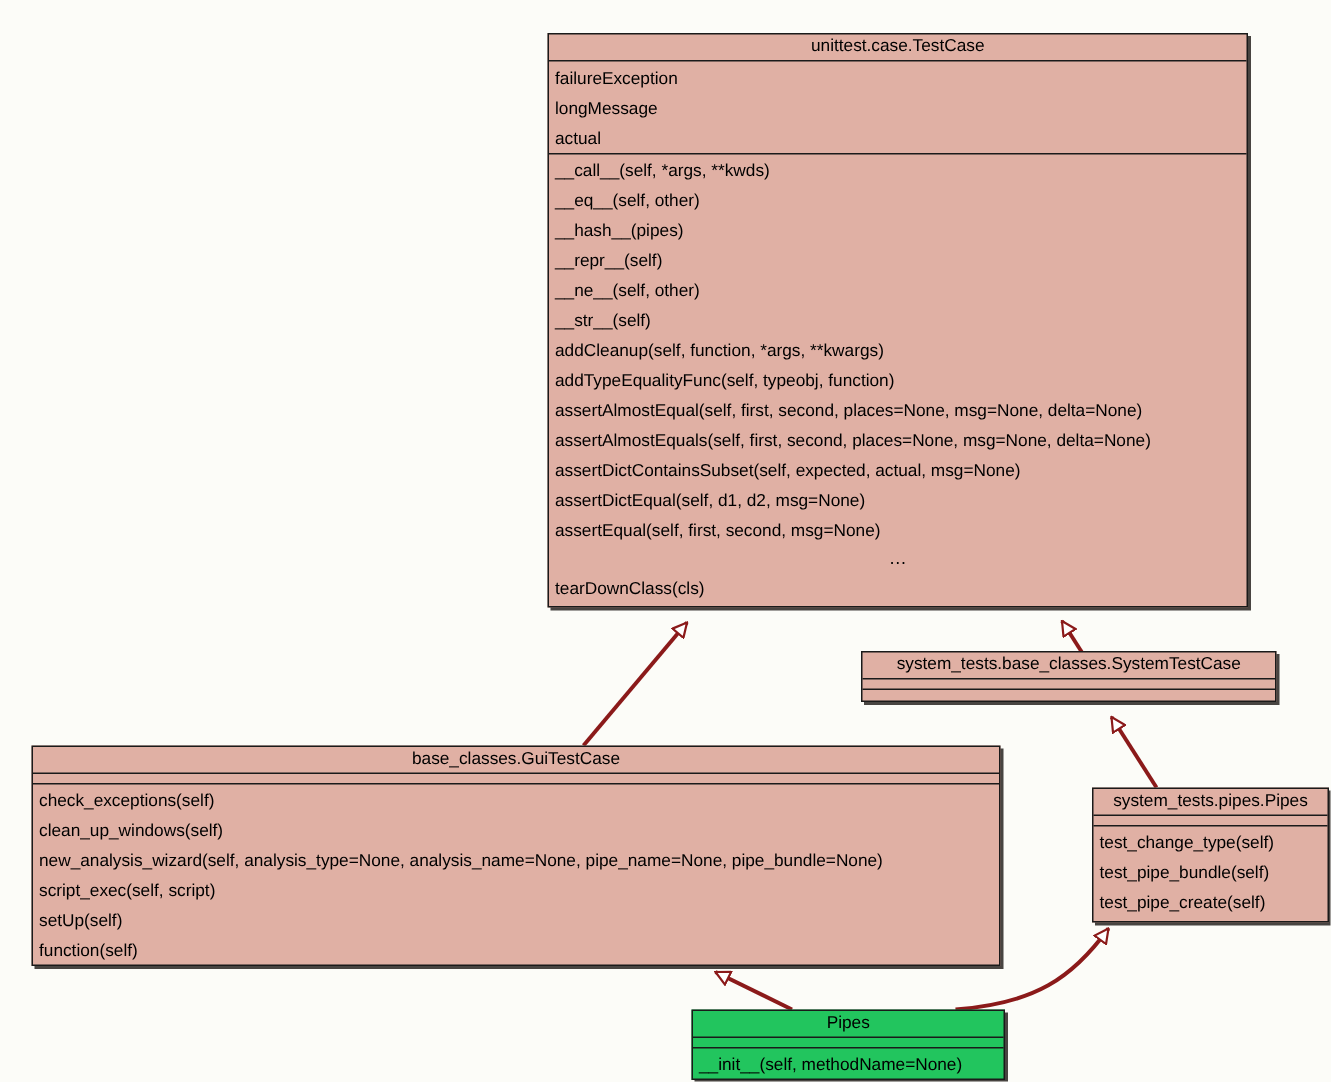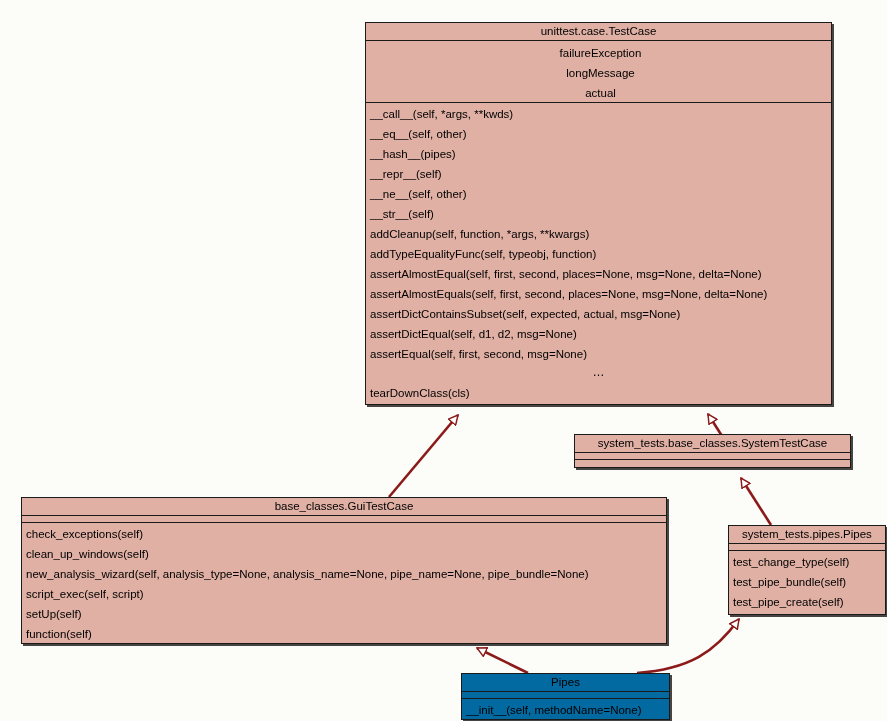--- a/index.html
+++ b/index.html
@@ -29,21 +29,21 @@
     pointer-events: none;
   }
   .uml-class {
     position: absolute;
     box-sizing: border-box;
     border: 1px solid #1a1a1a;
     background: #e0b0a4;
     box-shadow: 2px 2px 0 rgba(40,35,33,0.85);
   }
   .uml-class.light {
-    background: #0369a1;
+    background: #22c55e;
   }
   .uml-title {
     box-sizing: border-box;
     text-align: center;
     font-size: 11.5px;
     line-height: 17px;
     height: 18px;
     color: #000;
     border-bottom: 1px solid #1a1a1a;
     white-space: nowrap;
@@ -76,21 +76,20 @@
     height: 16px;
     font-size: 12px;
   }
   .uml-row.pad-top {
     height: 24px;
     line-height: 26px;
   }
   .uml-compartment.attrs {
     padding-top: 2px;
     padding-bottom: 2px;
-    text-align: center;
   }
   .uml-compartment.methods {
     padding-top: 1px;
     padding-bottom: 2px;
   }
 </style>
 </head>
 <body>
 
 <div id="diagram">

